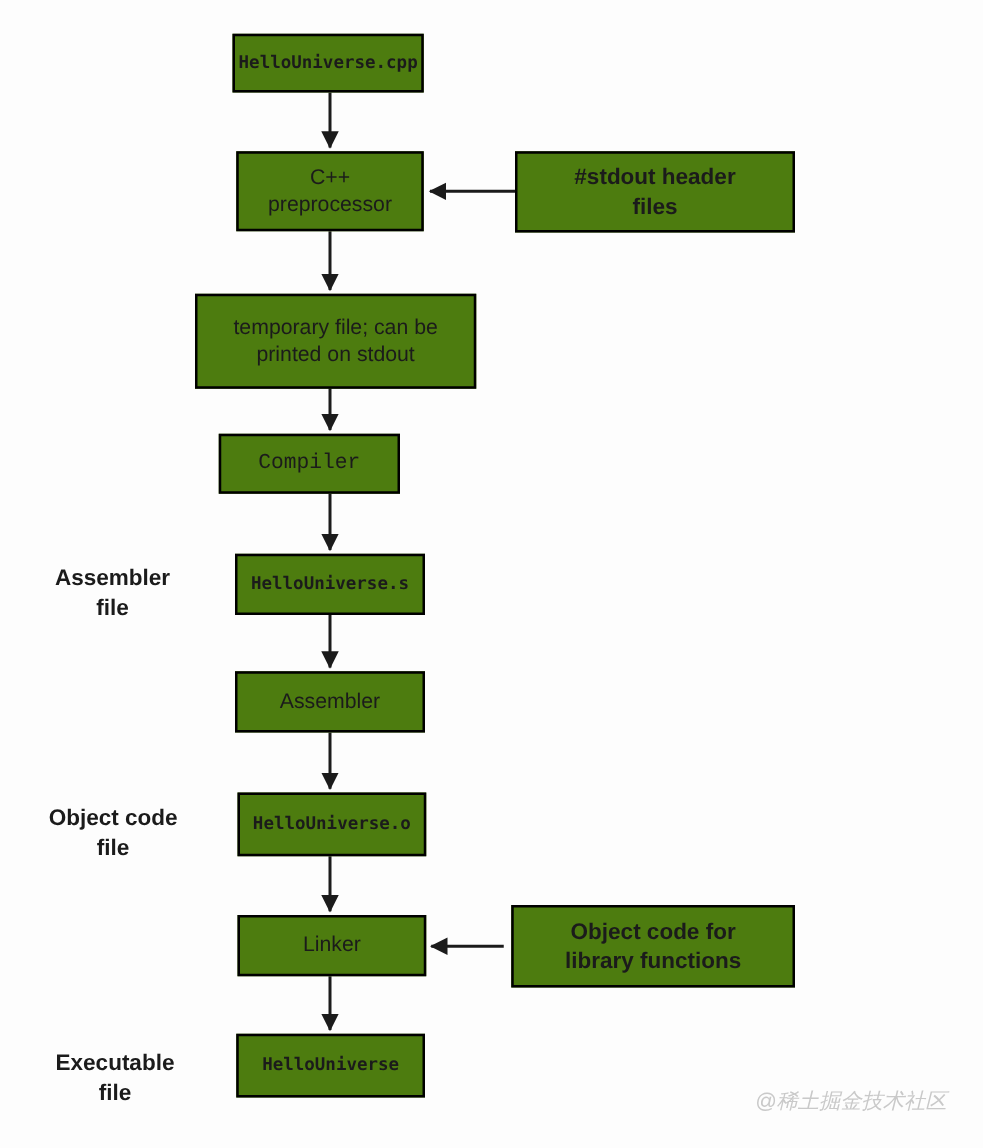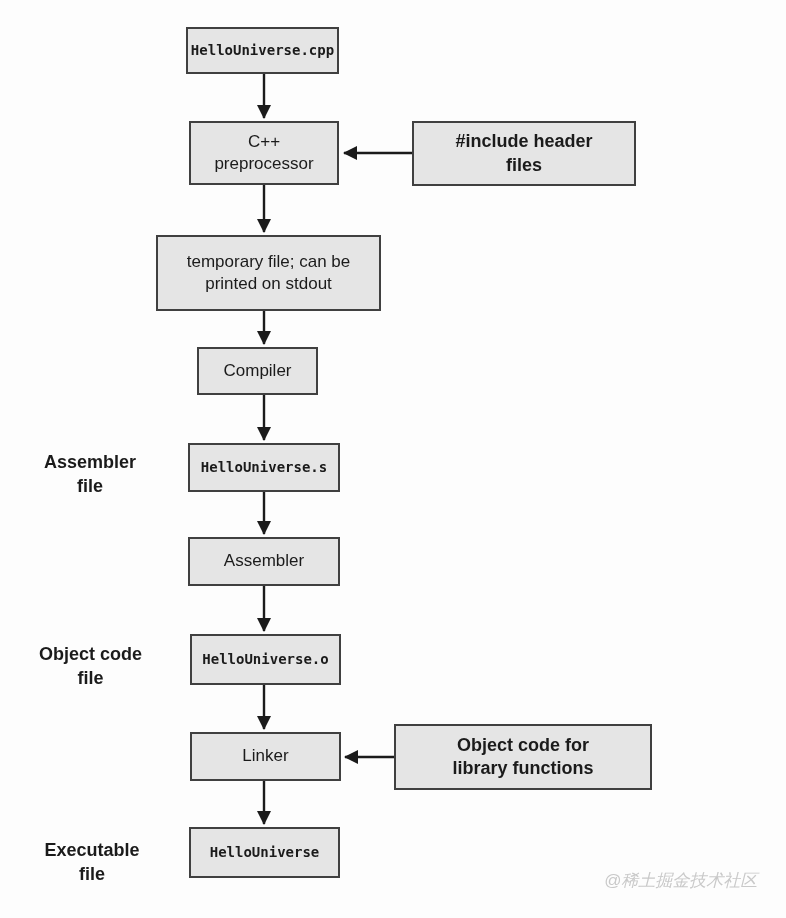--- a/index.html
+++ b/index.html
@@ -18,22 +18,22 @@
   }
   .arrows {
     position: absolute;
     left: 0;
     top: 0;
     pointer-events: none;
   }
   .box {
     position: absolute;
     box-sizing: border-box;
-    border: 2px solid #404040;
-    background: #e5e5e5;
+    border: 2px solid #000000;
+    background: #4d7c0f;
     display: flex;
     align-items: center;
     justify-content: center;
   }
   .lbl {
     display: block;
     width: 100%;
     text-align: center;
     white-space: pre-line;
     line-height: 1.3;
@@ -97,50 +97,50 @@
   <div class="box" style="left:186px; top:27px; width:153px; height:47px;">
     <span class="lbl mono">HelloUniverse.cpp</span>
   </div>
 
   <div class="box" style="left:189px; top:121px; width:150px; height:64px;">
     <span class="lbl sans">C++
 preprocessor</span>
   </div>
 
   <div class="box" style="left:412px; top:121px; width:224px; height:65px;">
-    <span class="lbl sans-bold">#include header
+    <span class="lbl sans-bold">#stdout header
 files</span>
   </div>
 
   <div class="box" style="left:156px; top:235px; width:225px; height:76px;">
     <span class="lbl sans">temporary file; can be
 printed on stdout</span>
   </div>
 
-  <div class="box" style="left:197px; top:347px; width:121px; height:48px;">
+  <div class="box" style="left:175px; top:347px; width:145px; height:48px;font-family:Liberation Mono, monospace;">
     <span class="lbl sans">Compiler</span>
   </div>
 
   <div class="box" style="left:188px; top:443px; width:152px; height:49px;">
     <span class="lbl mono">HelloUniverse.s</span>
   </div>
 
   <div class="box" style="left:188px; top:537px; width:152px; height:49px;">
     <span class="lbl sans">Assembler</span>
   </div>
 
   <div class="box" style="left:190px; top:634px; width:151px; height:51px;">
     <span class="lbl mono">HelloUniverse.o</span>
   </div>
 
   <div class="box" style="left:190px; top:732px; width:151px; height:49px;">
     <span class="lbl sans">Linker</span>
   </div>
 
-  <div class="box" style="left:394px; top:724px; width:258px; height:66px;">
+  <div class="box" style="left:409px; top:724px; width:227px; height:66px;">
     <span class="lbl sans-bold">Object code for
 library functions</span>
   </div>
 
   <div class="box" style="left:189px; top:827px; width:151px; height:51px;">
     <span class="lbl mono">HelloUniverse</span>
   </div>
 
 
   <div class="stage-label" style="left:15px; top:450px; width:150px;">Assembler

